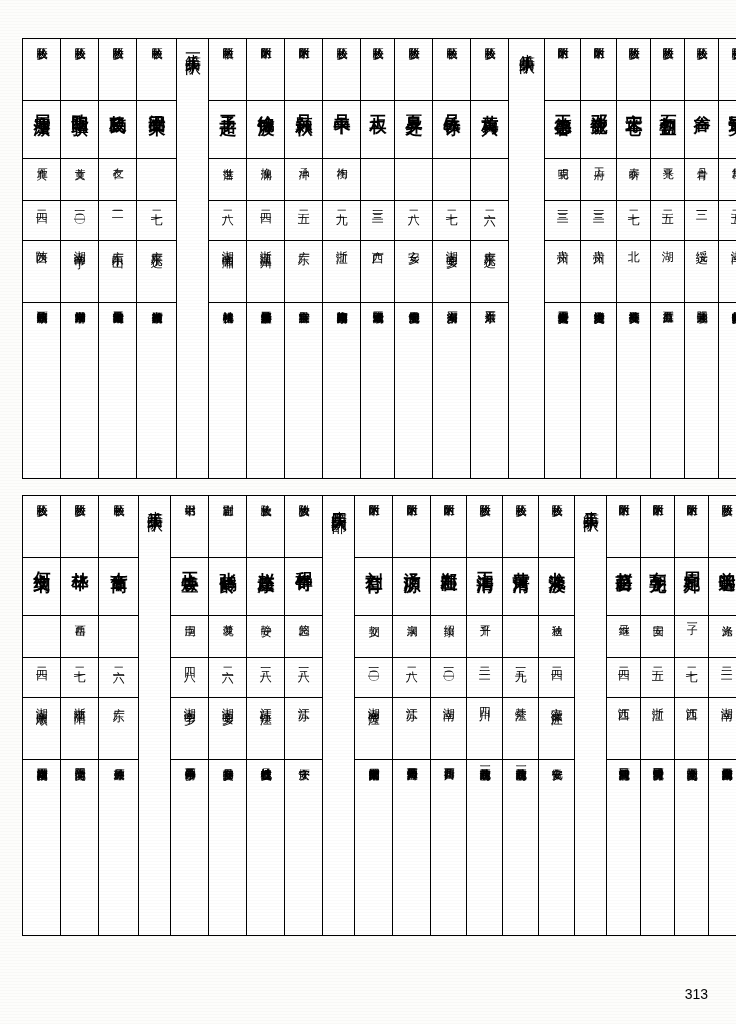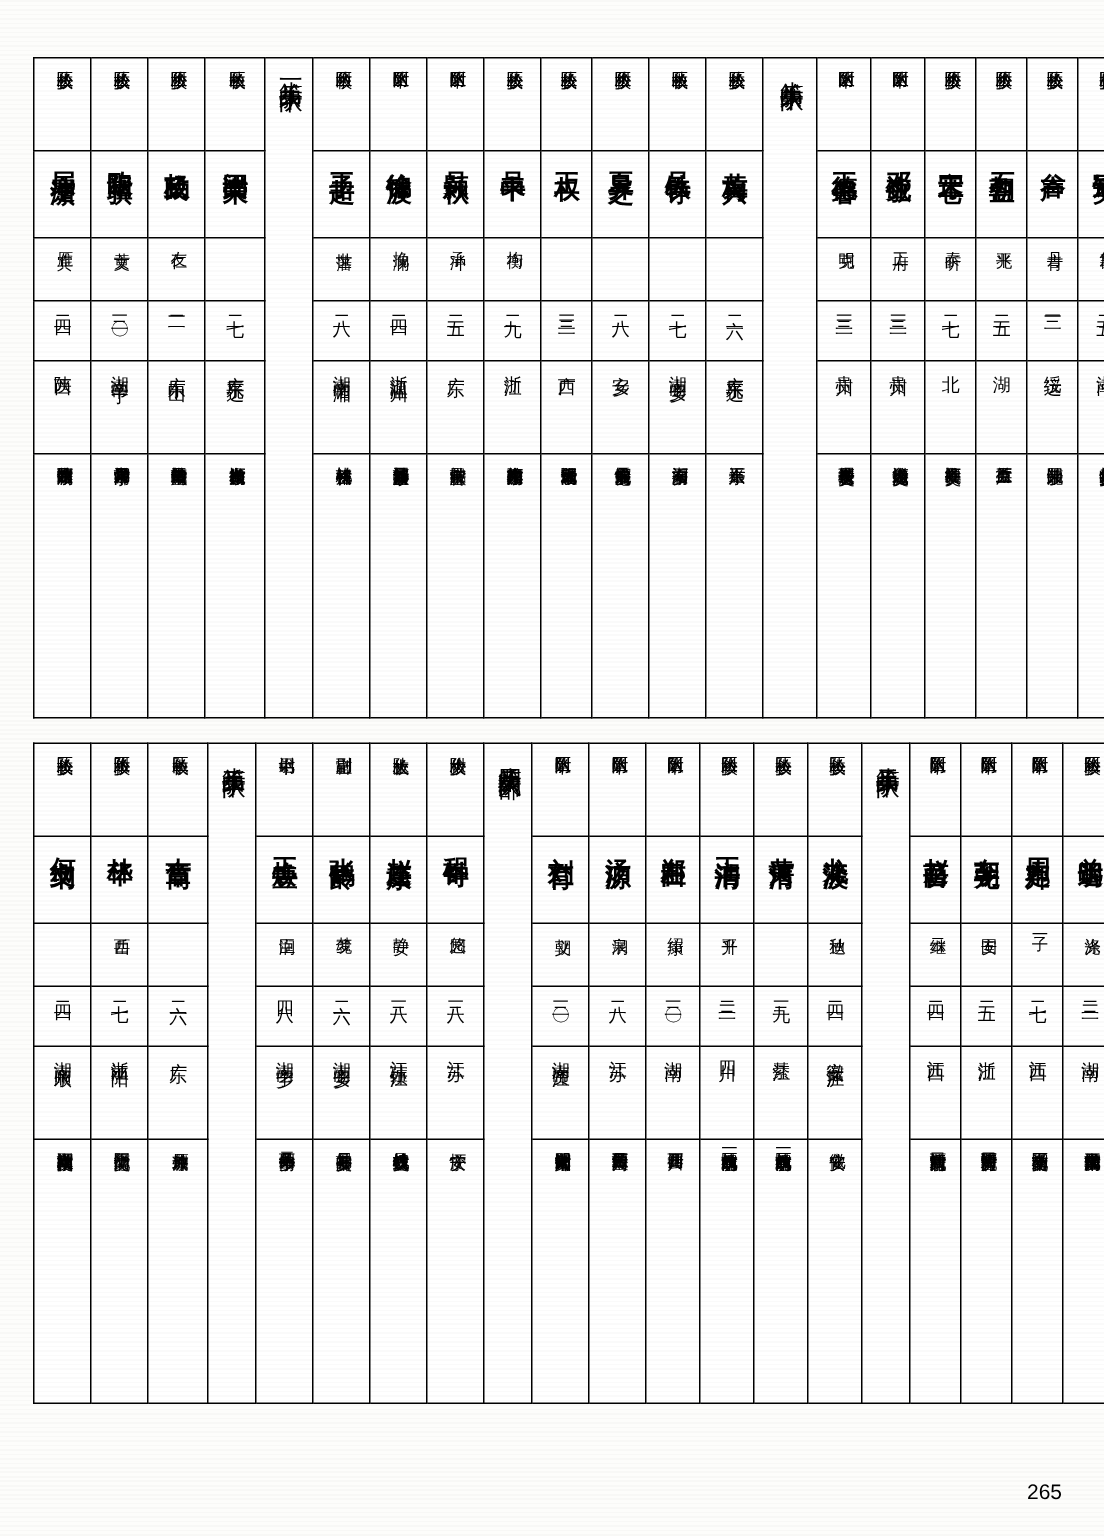--- a/index.html
+++ b/index.html
@@ -852,15 +852,15 @@
           <td class="r-addr">
               <span class="vt">湖南宝庆南正街鼎星裔代转</span>
             </td>
 
         </tr>
       </tbody>
     </table>
 
   </div>
 
-  <div class="pageno">265</div>
+  <div class="pageno">313</div>
   <div class="noise"></div>
 </div>
 
 </body></html>

